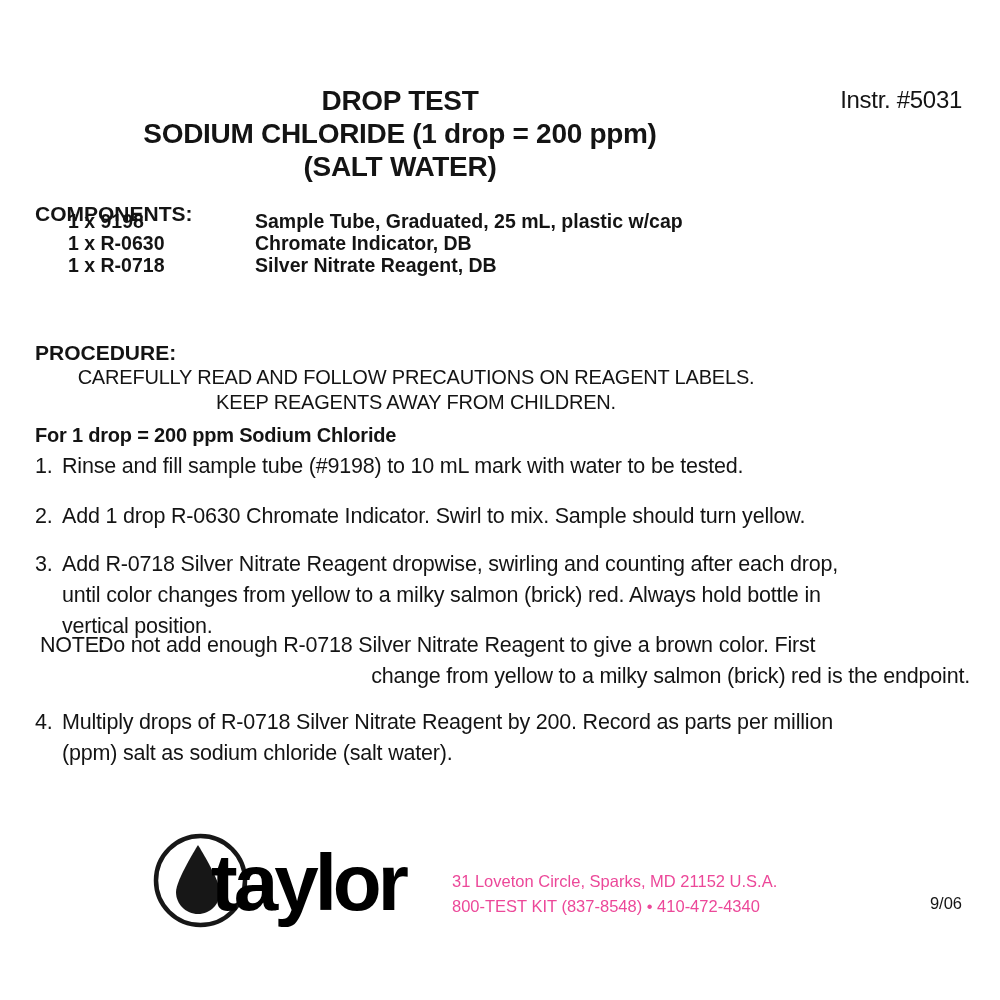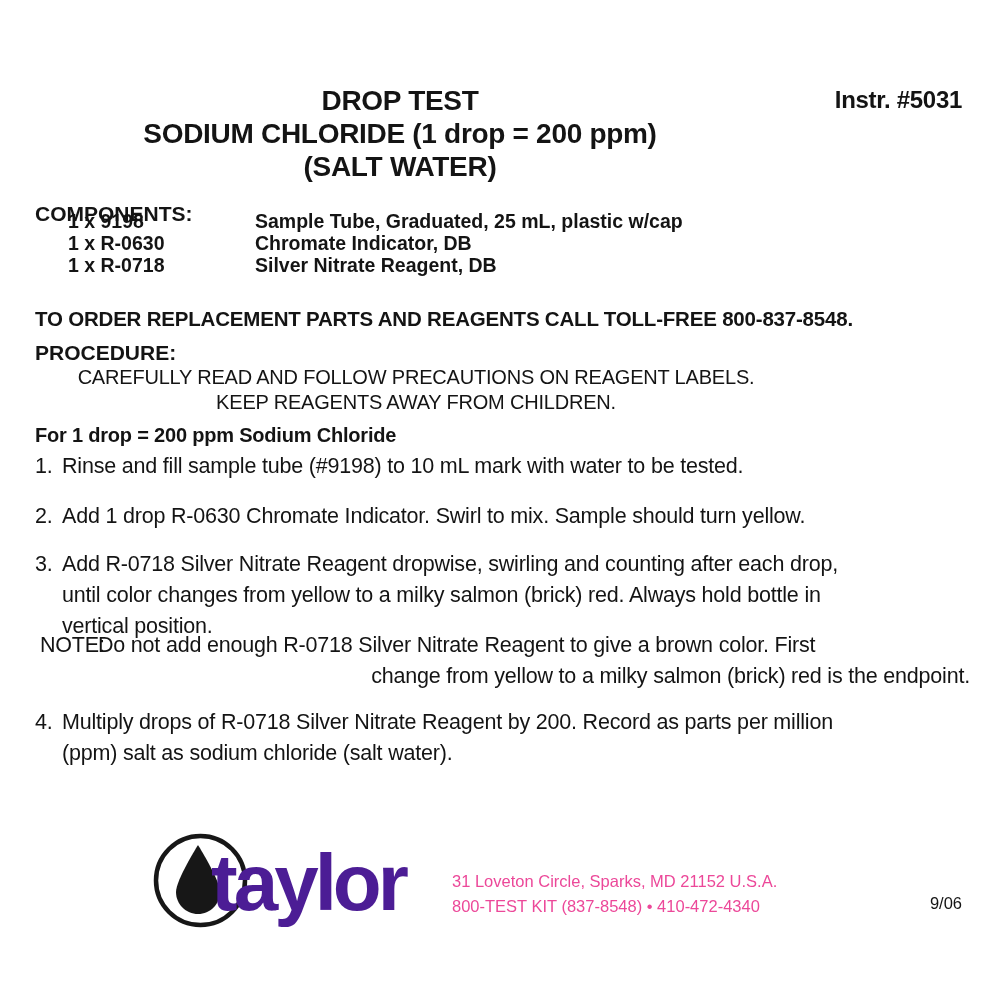--- a/index.html
+++ b/index.html
@@ -20,21 +20,21 @@
   
   .title-block {
     position: absolute; top: 84px; left: 0; width: 800px;
     text-align: center;
     font-size: 28px; font-weight: bold;
     line-height: 33px;
     letter-spacing: -0.3px;
   }
   .instr {
     position: absolute; top: 86px; right: 38px;
-    font-size: 24px; font-weight: bold;
+    font-size: 24px; font-weight: normal;
     letter-spacing: -0.3px;
   }
 
   
   .comp-heading {
     position: absolute; top: 184px; left: 35px;
     font-size: 21px; font-weight: bold; margin-top: 18px;
   }
   .comp-list {
     position: absolute; top: 210px; left: 35px; width: 930px;
@@ -94,21 +94,21 @@
   .logo {
     position: absolute; top: 833px; left: 153px;
     width: 290px; height: 100px;
   }
   .logo svg { position: absolute; top: 0; left: 0; }
   .logo-text {
     position: absolute; left: 58px; top: 10px;
     font-size: 80px; font-weight: bold;
     letter-spacing: -4px;
     line-height: 80px;
-    color: #4c1d95;
+    color: #000000;
   }
   .address {
     position: absolute; top: 869px; left: 452px;
     font-size: 16.5px; line-height: 25px;
     color: #ec4899;
   }
   .date-code {
     position: absolute; top: 894px; right: 38px;
     font-size: 16.5px;
   }
@@ -134,21 +134,20 @@
     <div class="comp-row">
       <span class="comp-qty">1 x R-0630</span>
       <span class="comp-desc">Chromate Indicator, DB</span>
     </div>
     <div class="comp-row">
       <span class="comp-qty">1 x R-0718</span>
       <span class="comp-desc">Silver Nitrate Reagent, DB</span>
     </div>
   </div>
 
-  <div class="order-line">TO ORDER REPLACEMENT PARTS AND REAGENTS CALL TOLL-FREE 800-837-8548.</div>
 
   <div class="proc-heading">PROCEDURE:</div>
   <div class="precautions">
     <div>CAREFULLY READ AND FOLLOW PRECAUTIONS ON REAGENT LABELS.</div>
     <div>KEEP REAGENTS AWAY FROM CHILDREN.</div>
   </div>
   <div class="subheading">For 1 drop = 200 ppm Sodium Chloride</div>
 
   <div class="step step-1">
     <span class="num">1.</span>

